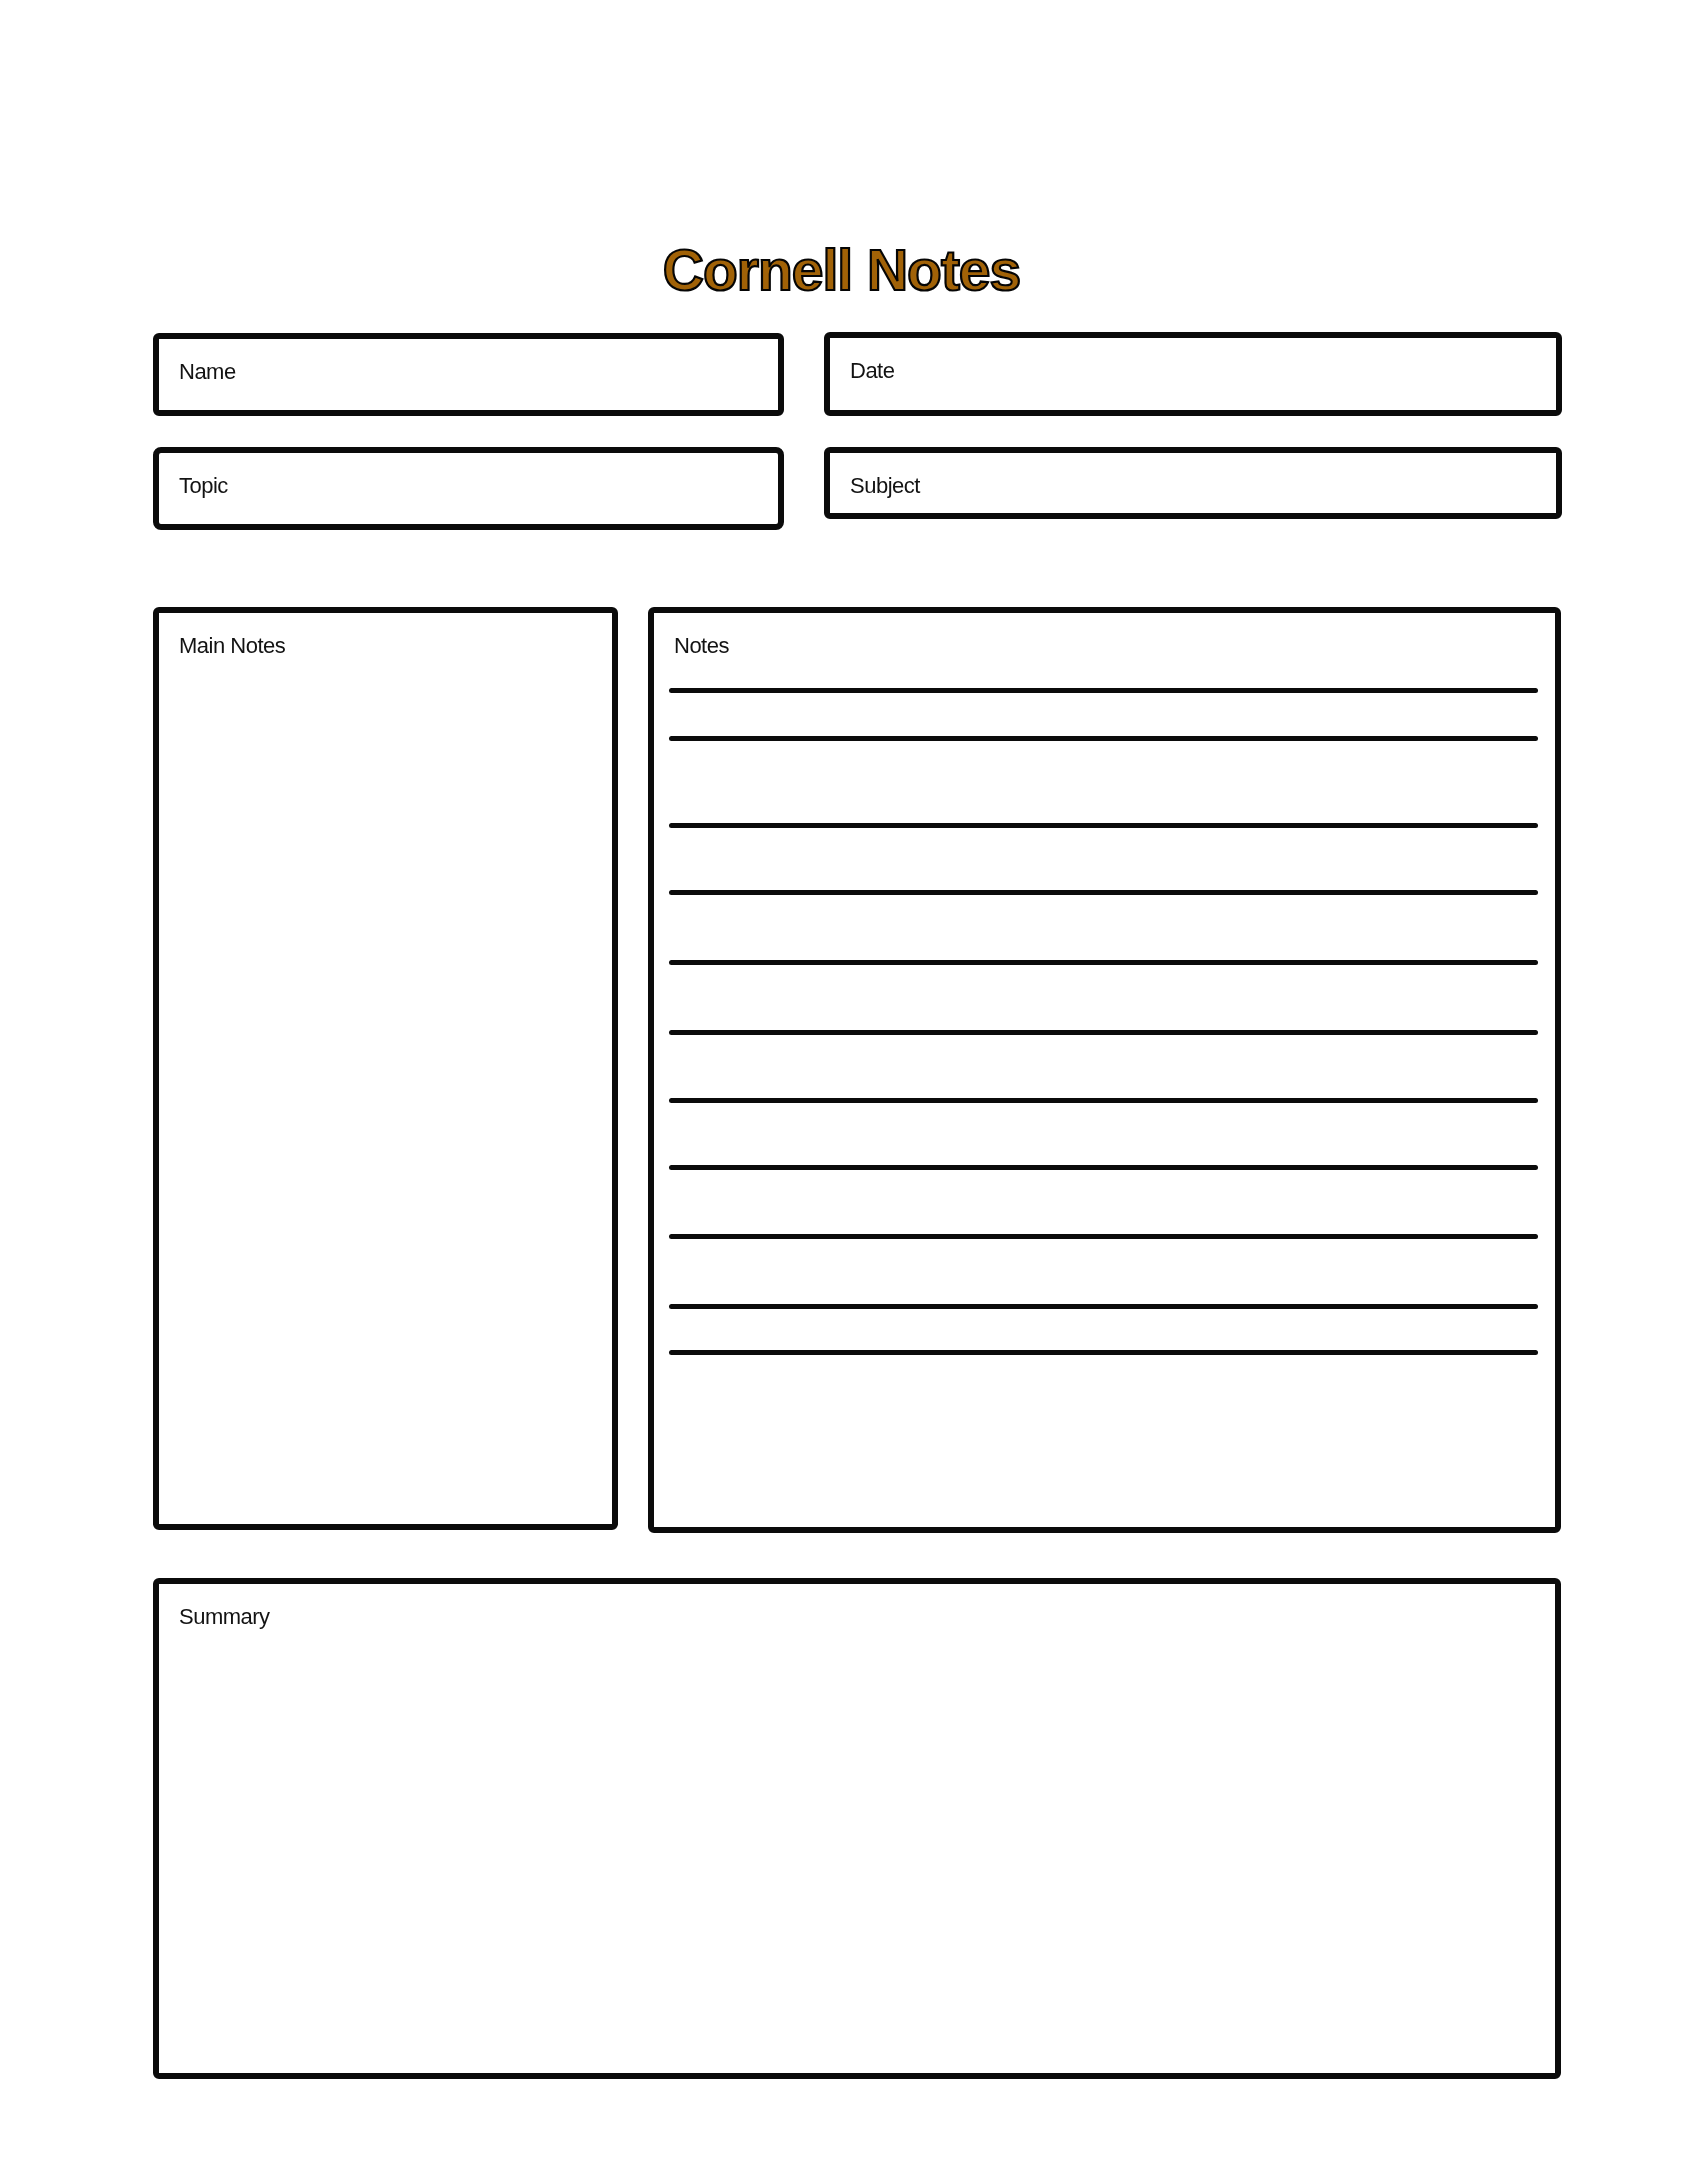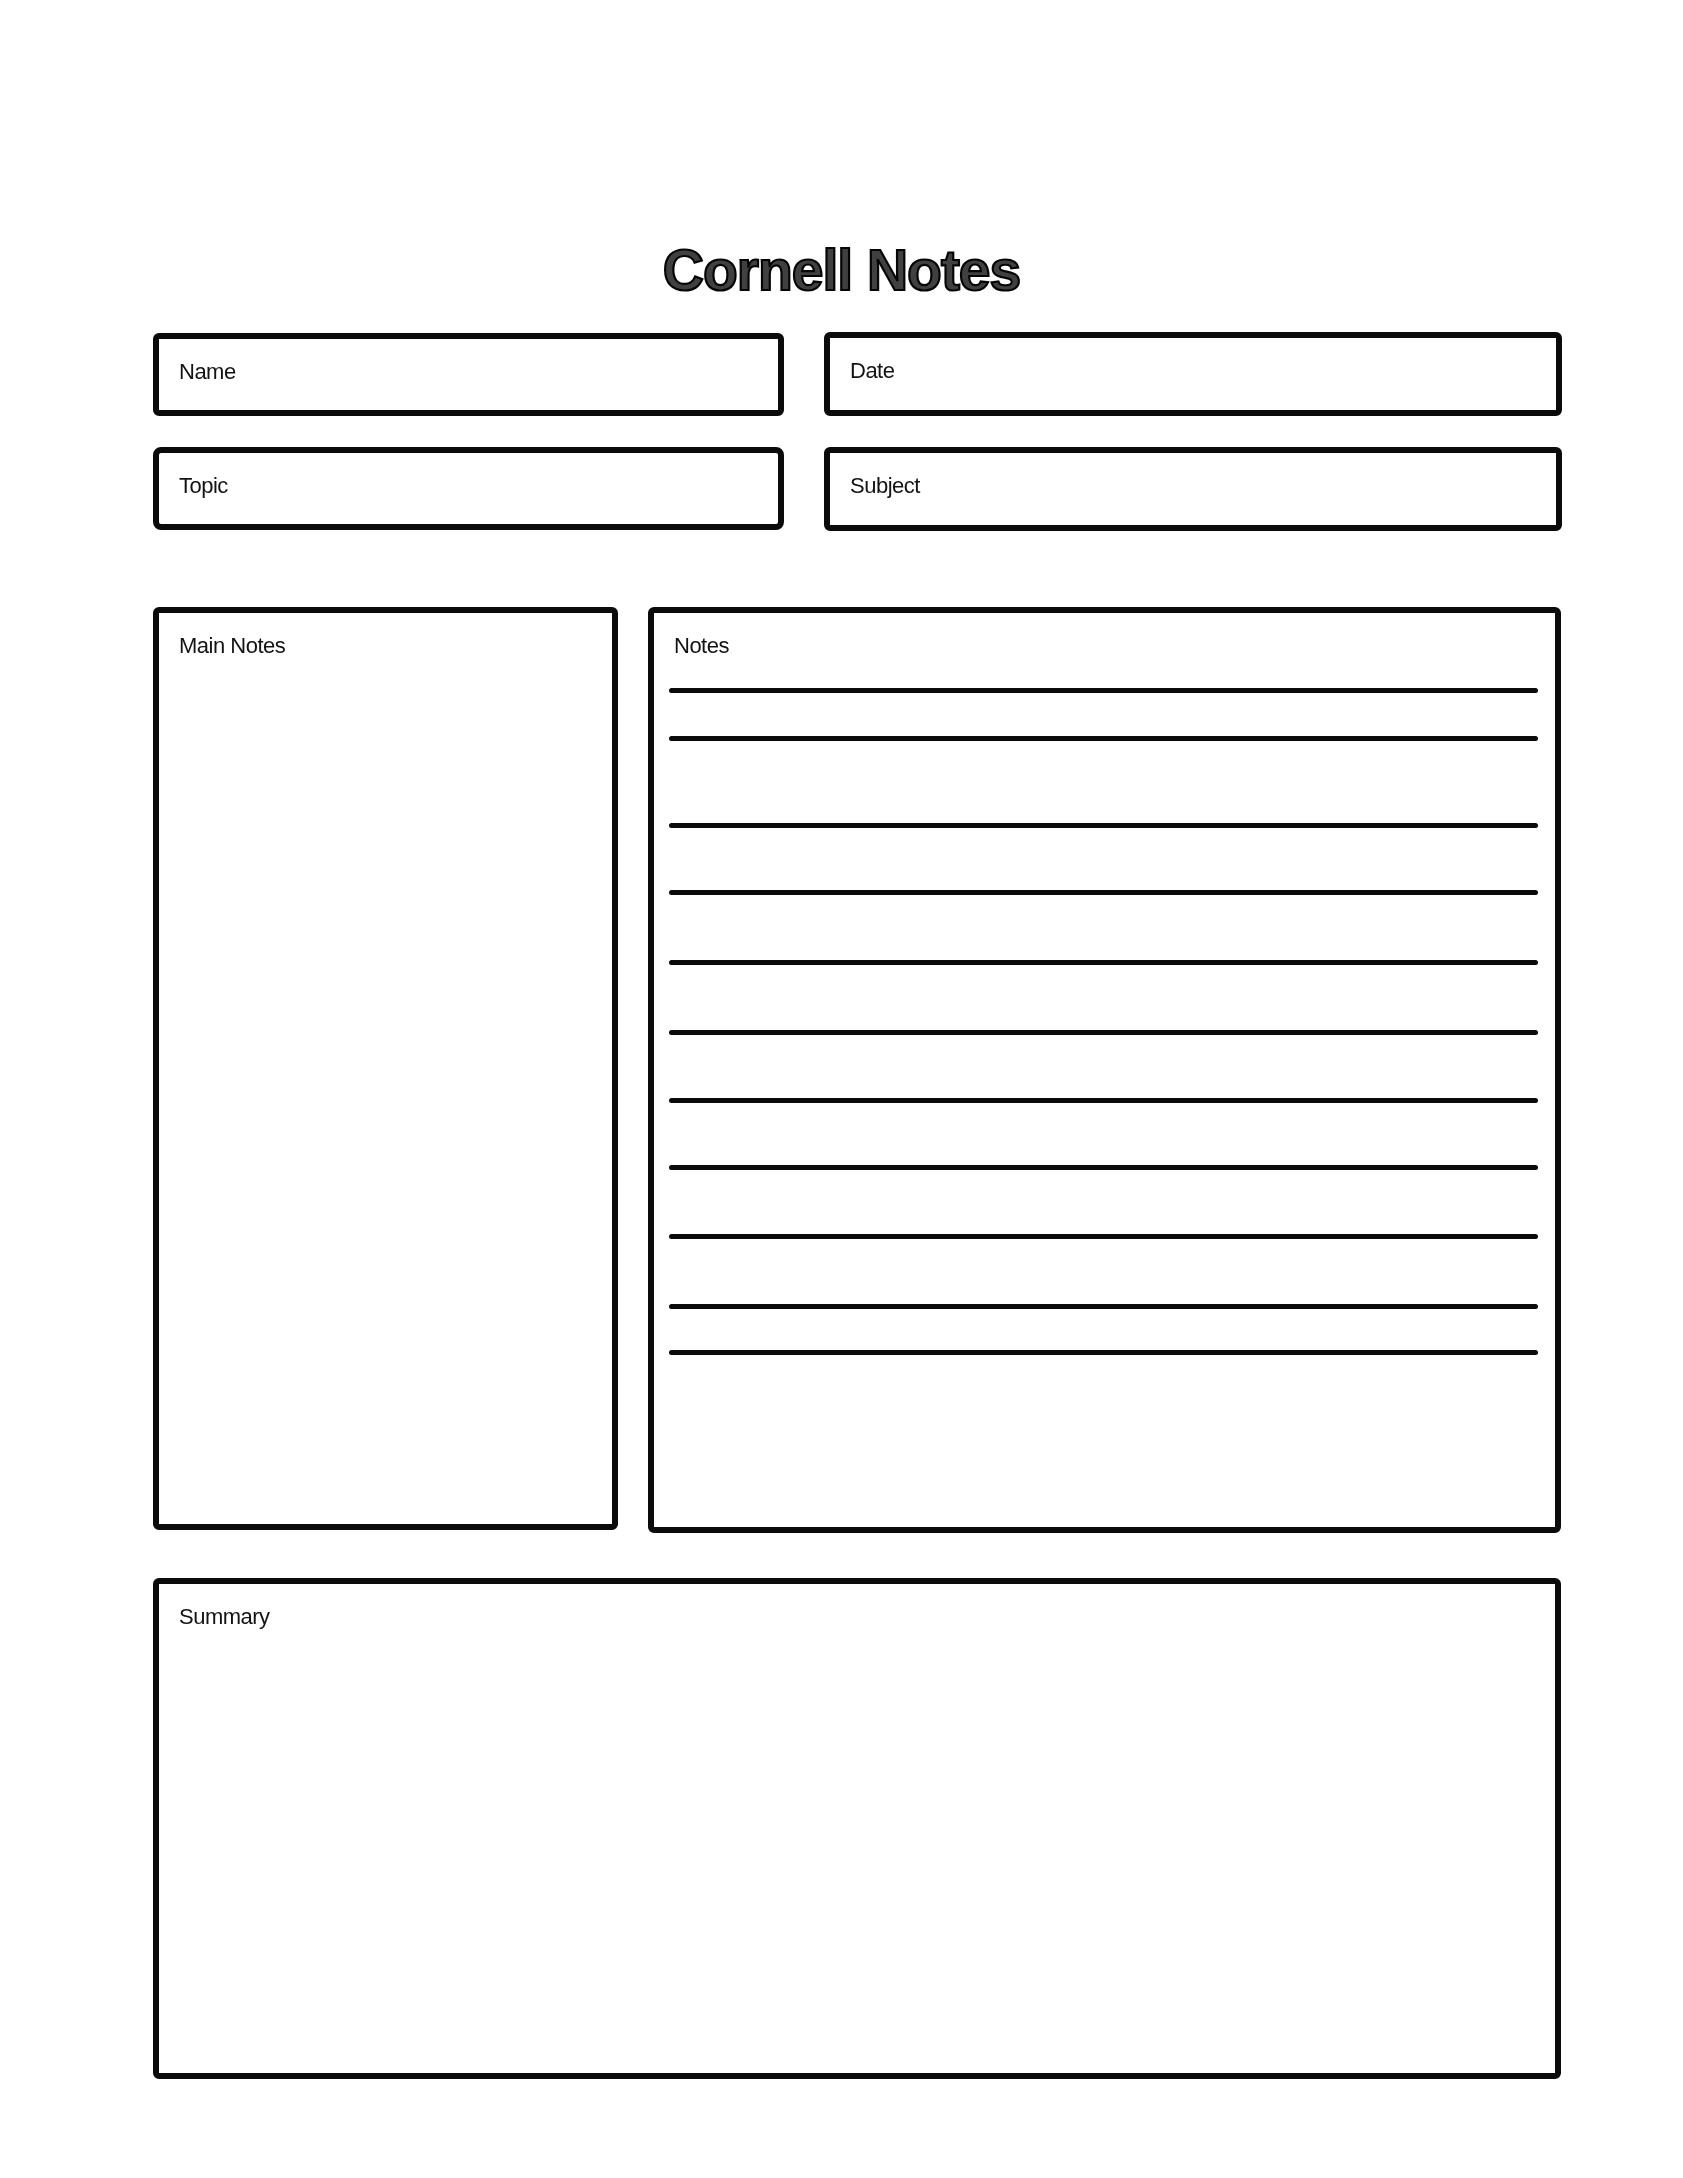--- a/index.html
+++ b/index.html
@@ -21,21 +21,21 @@
     position:absolute;
     top:242px;
     left:0;
     right:0;
     margin:0;
     text-align:center;
     font-size:57px;
     line-height:57px;
     font-weight:700;
     letter-spacing:-1px;
-    color:#404040;
+    color:#a16207;
     -webkit-text-stroke:2.2px #050505;
   }
   .box{
     position:absolute;
     border:6px solid var(--ink);
     border-radius:6px;
     background:var(--paper);
   }
   .box-label{
     position:absolute;
@@ -44,21 +44,21 @@
     font-size:22px;
     line-height:34px;
     letter-spacing:-0.5px;
     color:#131313;
     white-space:nowrap;
   }
   
   .box.name    {left:153px; top:333px; width:631px; height:83px;}
   .box.date    {left:824px; top:332px; width:738px; height:84px;}
   .box.topic   {left:153px; top:447px; width:631px; height:83px;border-radius:8px;}
-  .box.subject {left:824px; top:447px; width:738px; height:84px;}
+  .box.subject {left:824px; top:447px; width:738px; height:72px;}
   
   .box.main-ideas{left:153px; top:607px;  width:465px;  height:923px;}
   .box.notes     {left:648px; top:607px;  width:913px;  height:926px;}
   .box.summary   {left:153px; top:1578px; width:1408px; height:501px;}
   .rules{
     position:absolute;
     inset:0;
   }
   .rule{
     position:absolute;

